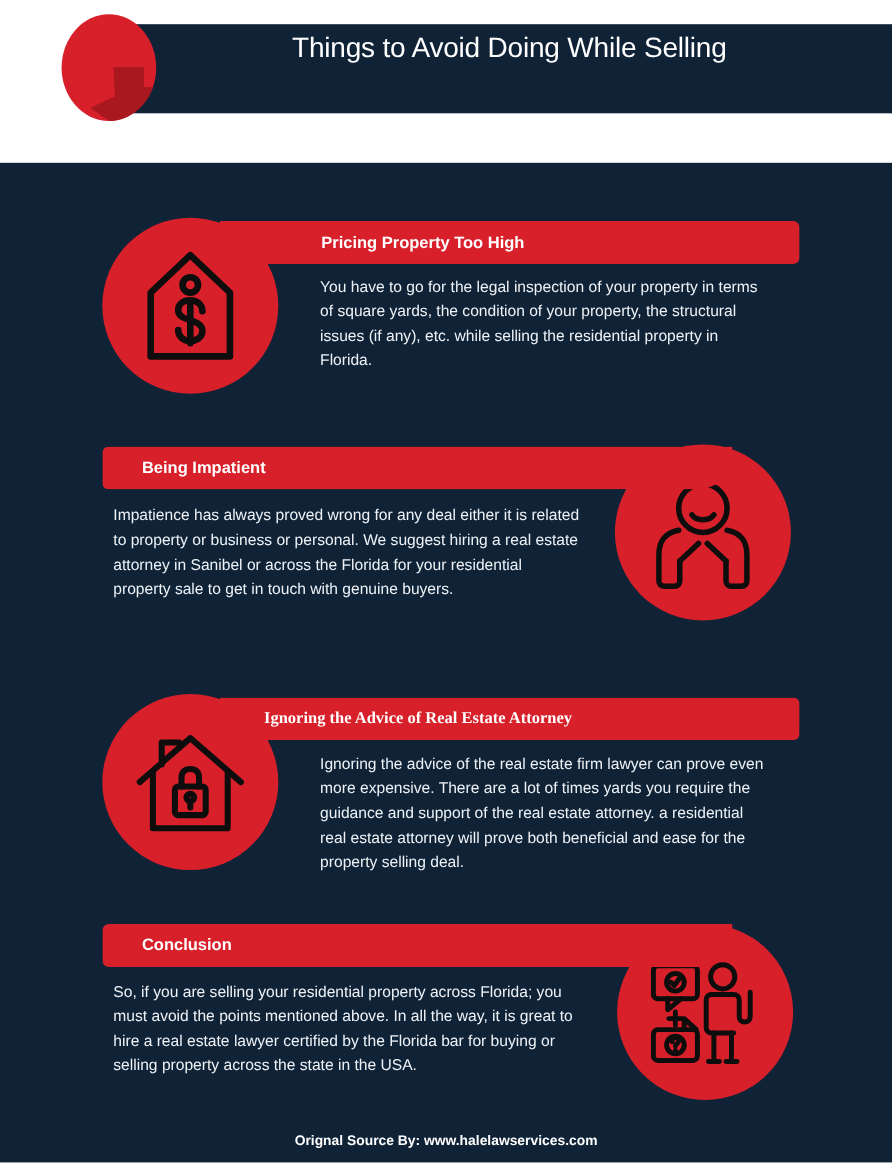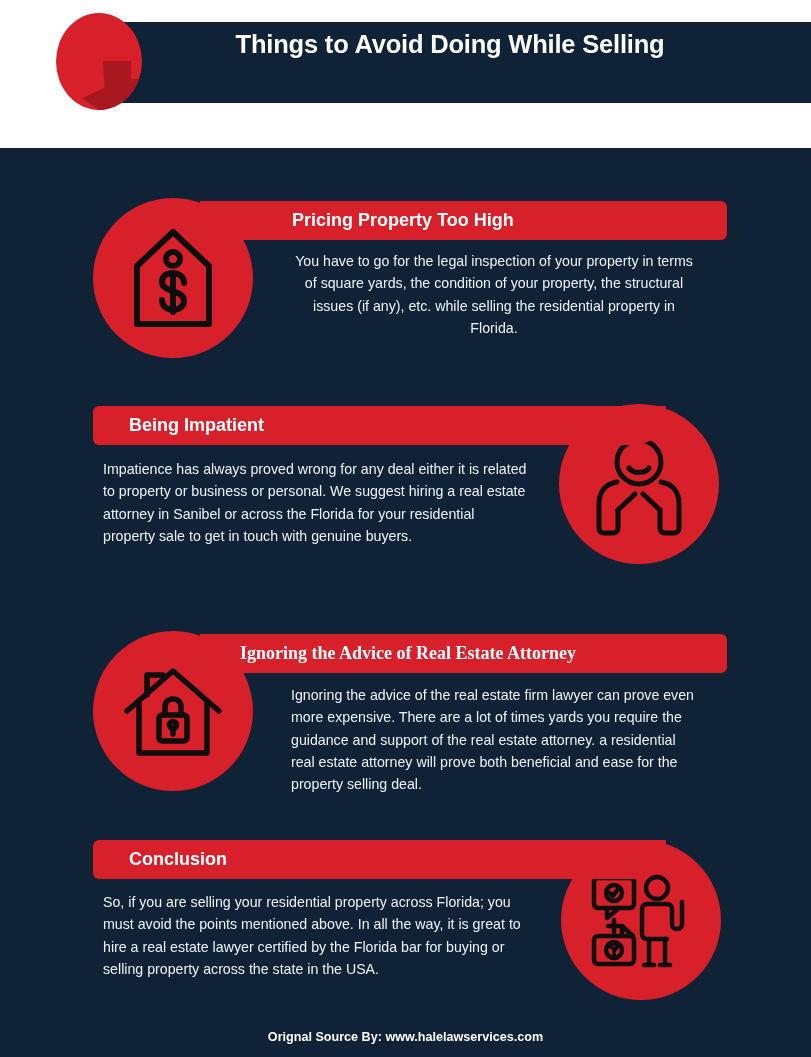--- a/index.html
+++ b/index.html
@@ -28,26 +28,26 @@
     background: #ffffff;
   }
   .header-bar {
     position: absolute;
     left: 115px; top: 22px;
     width: 696px; height: 81px;
     background: #0f2236;
   }
   .header-title {
     position: absolute;
-    left: 102px; top: 26px;
+    left: 115px; top: 26px;
     width: 696px;
     text-align: center;
     color: #ffffff;
     font-size: 25.5px;
-    font-weight: bold;
+    font-weight: normal;
     line-height: 37px;
     letter-spacing: -0.2px;
   }
   .header-circle {
     position: absolute;
     left: 56px; top: 13px;
     width: 86px; height: 97px;
     border-radius: 50%;
     background: #d8202a;
     overflow: hidden;
@@ -83,21 +83,21 @@
   .bar {
     position: absolute;
     height: 39px;
     background: #d8202a;
     z-index: 2;
     display: flex;
     align-items: center;
   }
   .bar-title {
     color: #ffffff;
-    font-size: 18px;
+    font-size: 15px;
     font-weight: bold;
     white-space: nowrap;
   }
 
   
   .bar.left-icon {
     border-radius: 0 6px 6px 0;
     clip-path: polygon(0 0, 100% 0, 100% 100%, 26px 100%, 0 72%);
   }
   .bar.left-icon .bar-title { margin-left: 0; }
@@ -151,21 +151,21 @@
       <svg width="104" height="104" viewBox="0 0 104 104" fill="none" stroke="#0d0d0d" stroke-width="6" stroke-linejoin="round" stroke-linecap="round">
         <path d="M52 6 L88 40 L88 98 L16 98 L16 40 Z"></path>
         <circle cx="52" cy="33" r="7"></circle>
         <path d="M52 48 L52 86"></path>
         <path d="M63 57 C63 50 57 47 52 47 C46 47 41 50 41 56 C41 67 63 63 63 75 C63 81 57 84 52 84 C46 84 41 80 41 74"></path>
       </svg>
     </div>
     <div class="bar left-icon" style="left:200px; top:201px; width:527px;">
       <span class="bar-title" style="margin-left:92px;">Pricing Property Too High</span>
     </div>
-    <div class="body-text" style="left:291px; top:250px; width:406px;text-align:center;">You have to go for the legal inspection of your property in terms of square yards, the condition of your property, the structural issues (if any), etc. while selling the residential property in Florida.</div>
+    <div class="body-text" style="left:291px; top:250px; width:406px;">You have to go for the legal inspection of your property in terms of square yards, the condition of your property, the structural issues (if any), etc. while selling the residential property in Florida.</div>
   </div>
 
   <div class="section">
     <div class="circle" style="left:559px; top:404px;">
       <svg width="104" height="104" viewBox="0 0 104 104" fill="none" stroke="#0d0d0d" stroke-width="5" stroke-linejoin="round" stroke-linecap="round">
         <circle cx="52" cy="30" r="22"></circle>
         <path d="M42 36 C46 42 58 42 62 36"></path>
         <path d="M30 50 C18 52 12 60 12 72 L12 96 C12 99 14 101 17 101 L26 101 C29 101 31 99 31 96 L31 78"></path>
         <path d="M74 50 C86 52 92 60 92 72 L92 96 C92 99 90 101 87 101 L78 101 C75 101 73 99 73 96 L73 78"></path>
         <path d="M31 78 L48 62"></path>

